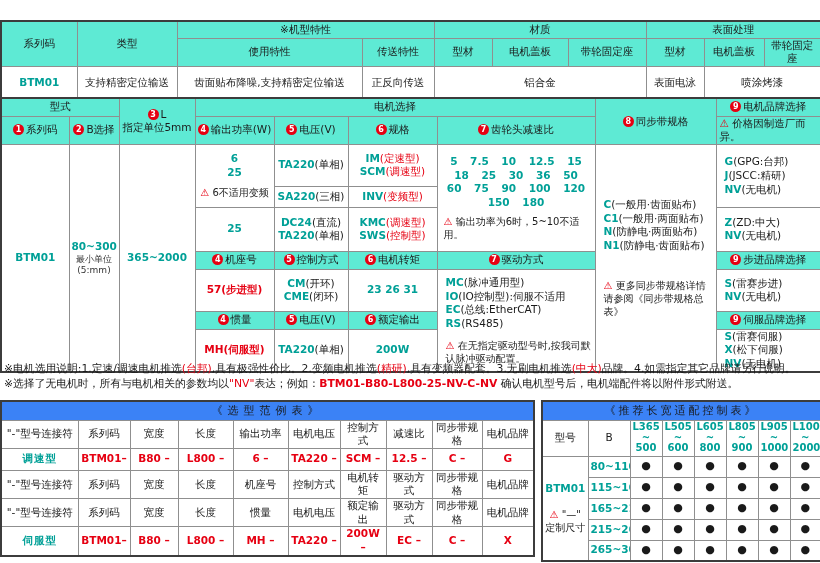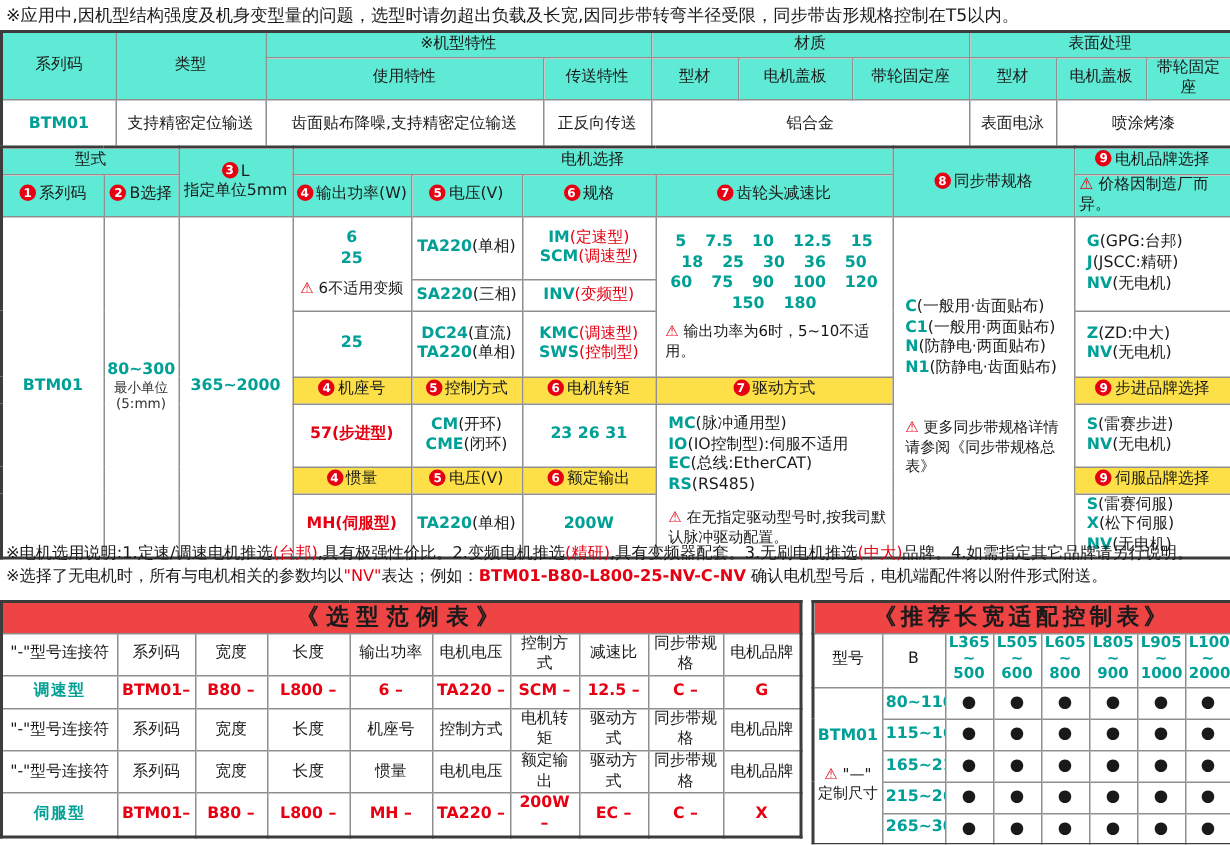--- a/index.html
+++ b/index.html
@@ -3,35 +3,35 @@
 <meta charset="utf-8">
 <style>
   html,body{margin:0;padding:0;background:#fff;}
   .page{position:relative;width:820px;height:563px;background:#fff;overflow:hidden;
         font-family:"DejaVu Sans","Liberation Sans",sans-serif;font-size:11px;color:#1a1a1a;}
   table{border-collapse:collapse;table-layout:fixed;position:absolute;background:#fff;}
   td{border:1px solid #8f8f8f;padding:0 2px;text-align:center;vertical-align:middle;line-height:1.3;overflow:hidden;}
   .tA,.tB,.tC,.tD{border:2px solid #3c3c3c;}
   .gh{background:#EBEBEB;}
   .gh td{background:#5eead4;}
-  .graycell{background:#fde047;}
+  .graycell{background:#5eead4;}
   .tl{color:#00A097;font-weight:bold;}
   .rd{color:#E60012;}
   .rdb{color:#E60012;font-weight:bold;}
   .cn{display:inline-block;width:11px;height:11px;line-height:11px;border-radius:50%;
       background:#E60012;color:#fff;font-size:8px;font-weight:bold;text-align:center;
       margin-right:2px;vertical-align:1px;}
   .top-note{position:absolute;left:4px;top:3px;font-size:11.5px;white-space:nowrap;}
   .tA{left:0;top:20px;width:820px;font-size:10.5px;}
   .tB{left:0;top:97px;width:820px;}
   .tB td{font-size:10.5px;}
   .notes{position:absolute;left:4px;top:362px;font-size:10.8px;line-height:14.5px;white-space:nowrap;}
   .tC{left:0;top:400px;width:533px;font-size:10.5px;}
   .tD{left:541px;top:400px;width:279px;font-size:10.5px;}
-  .title-row td{background:#ef4444;font-weight:bold;letter-spacing:5px;font-size:15px;}
+  .title-row td{background:#3b82f6;font-weight:normal;letter-spacing:5px;font-size:11px;}
   .hdr2{font-size:10.5px;}
   .small{font-size:9px;line-height:1.2;color:#333;font-weight:normal;}
   .leftcell{text-align:left;padding-left:8px;}
   .cell-ratio div{word-spacing:9px;}
   .cell-ratio div:last-child{word-spacing:0;margin-top:5px;font-size:10px;text-align:left;padding-left:4px;}
   .cell-power div:last-child{margin-top:7px;font-size:10px;}
   .cell-belt div:last-child{margin-top:26px;font-size:10px;text-align:left;}
   .cell-drive div:last-child{margin-top:8px;font-size:10px;}
   .brandnote{font-size:9.5px;text-align:left;padding-left:3px;}
   .lbl{letter-spacing:1px;}
@@ -39,21 +39,20 @@
   .fit-lcol{color:#00A097;font-weight:bold;font-size:10px;line-height:1.05;}
   .fit-b{color:#00A097;font-weight:bold;}
   .dot{font-size:11px;}
   .modelcell div.note{margin-top:12px;font-size:10px;}
 </style>
 </head>
 <body>
 
 <div class="page">
 
-  <div class="top-note">※应用中,因机型结构强度及机身变型量的问题，选型时请勿超出负载及长宽,因同步带转弯半径受限，同步带齿形规格控制在T5以内。</div>
 
   <table class="tA">
     <colgroup>
       <col style="width:76px">
         <col style="width:100px">
         <col style="width:185px">
         <col style="width:72px">
       <col style="width:58px">
         <col style="width:76px">
         <col style="width:78px">

